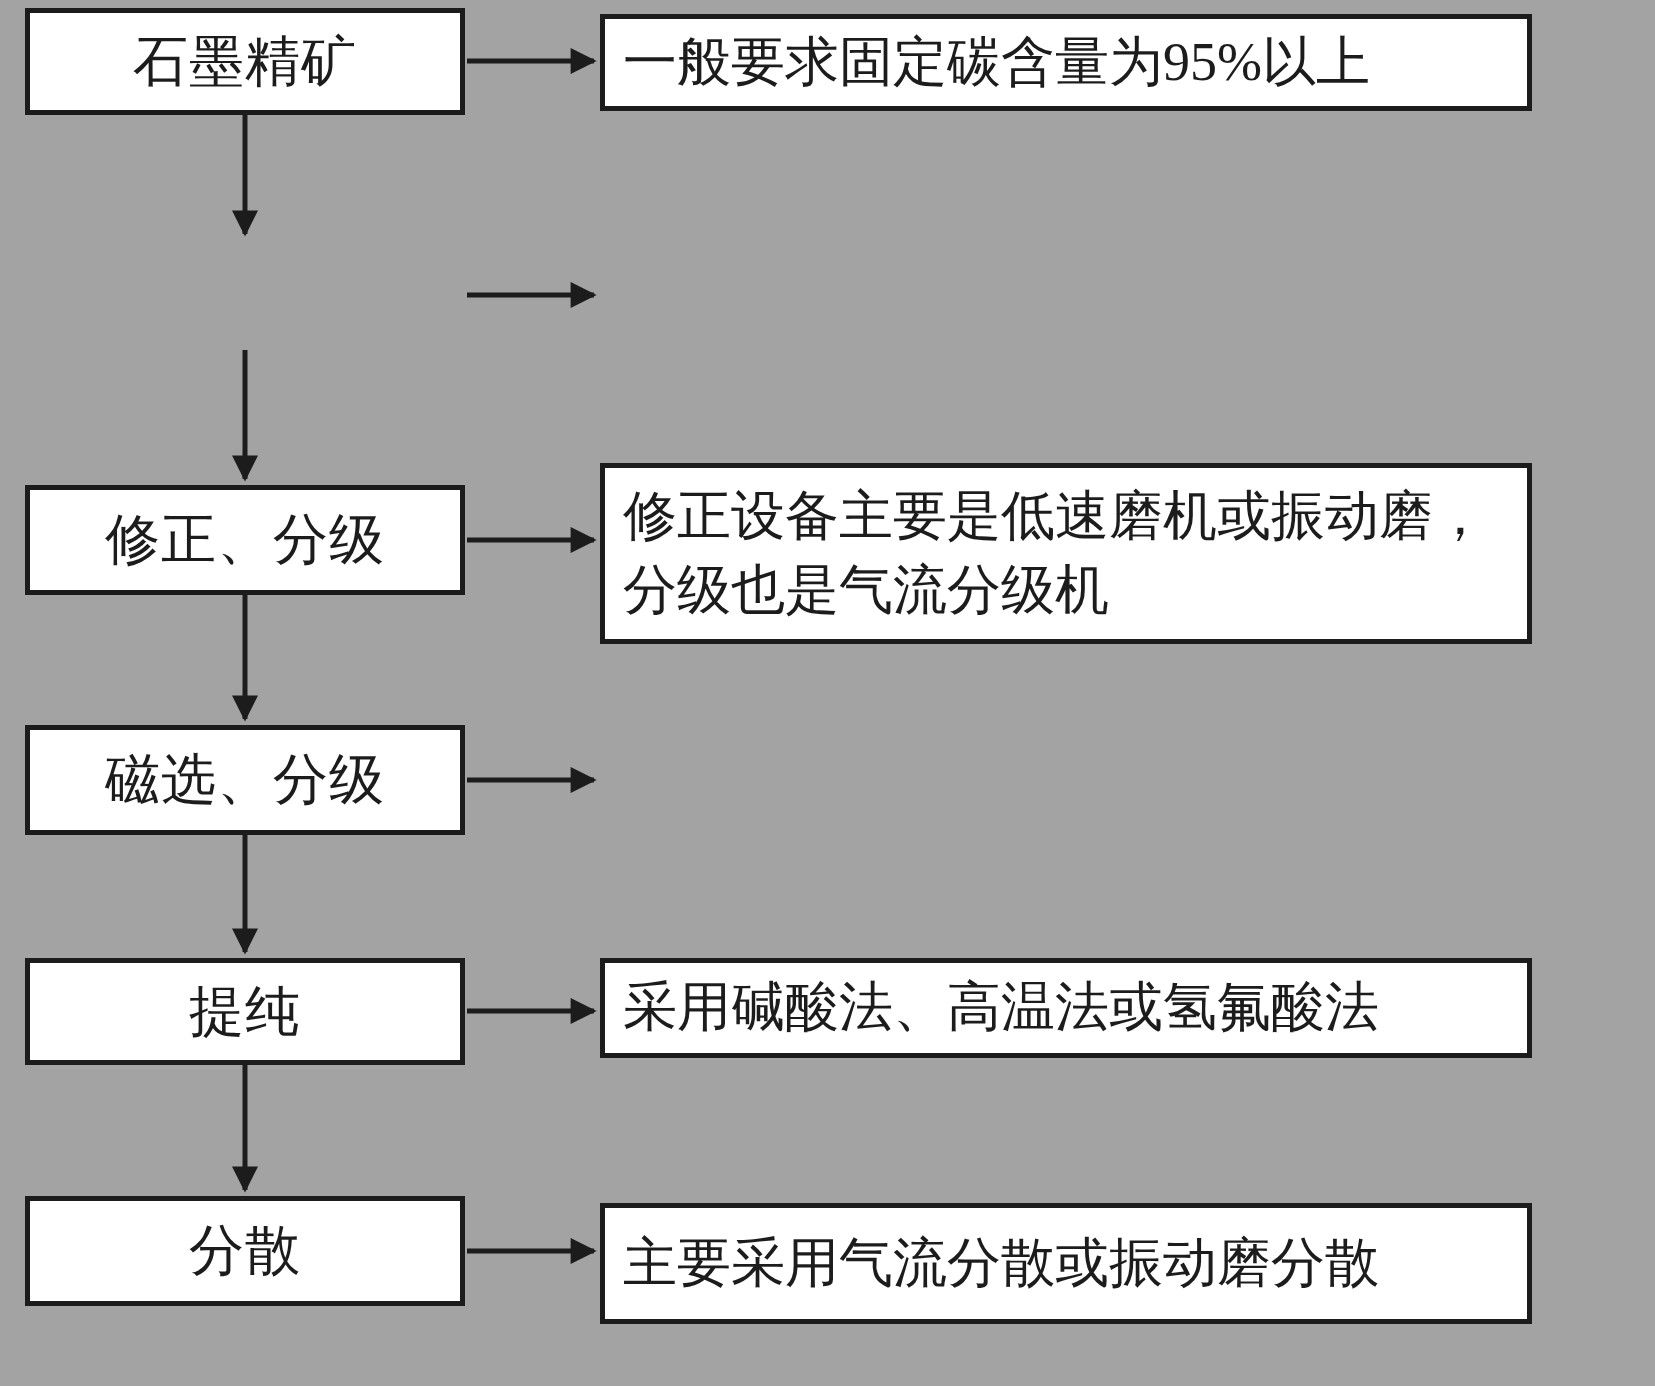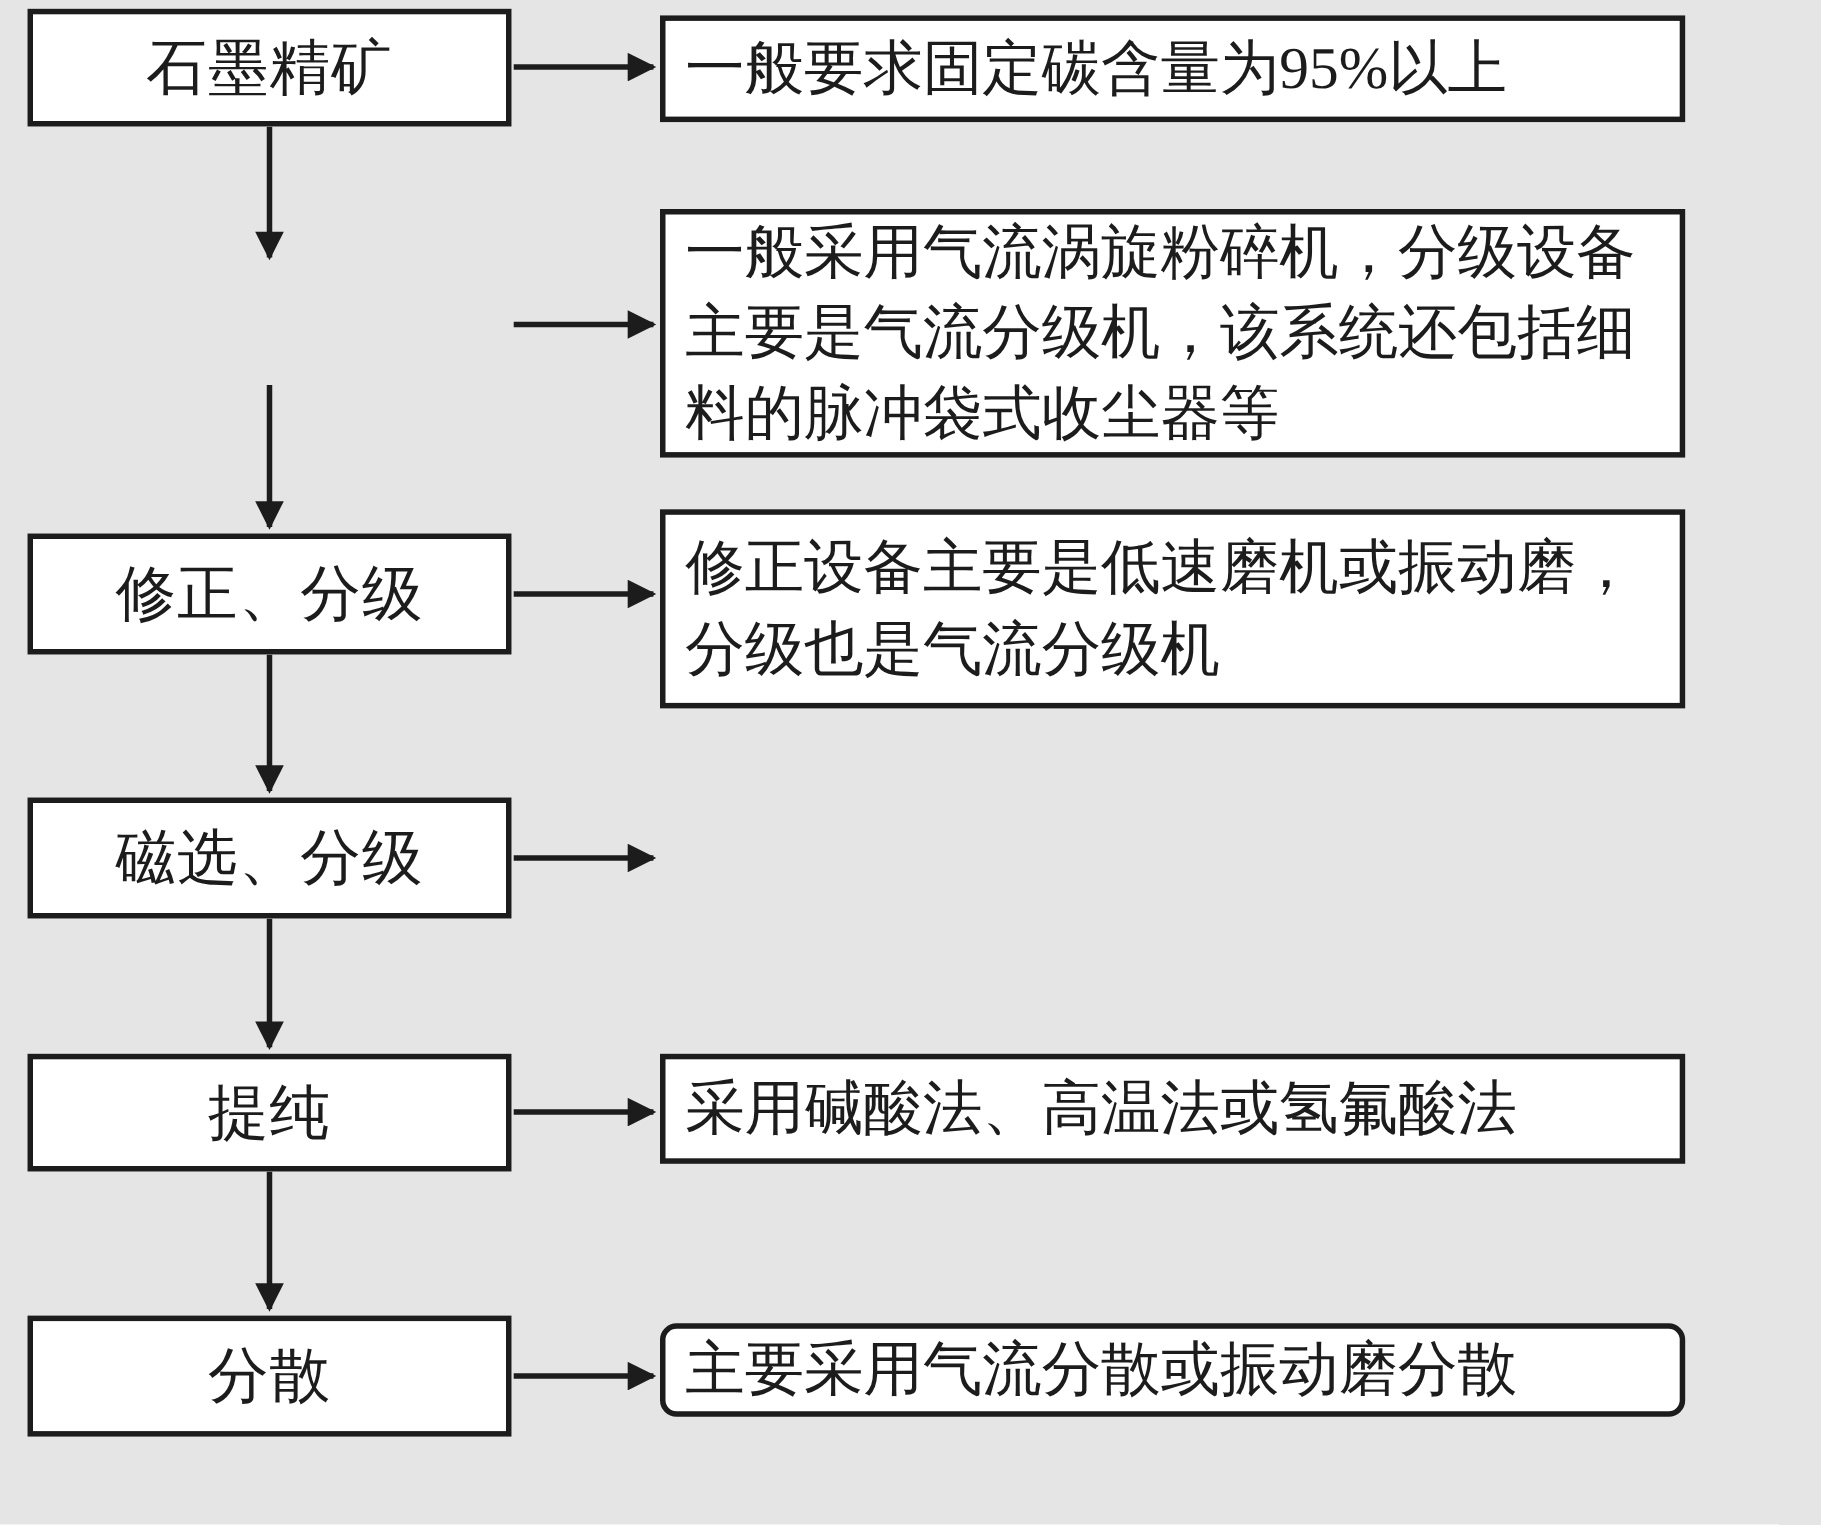--- a/index.html
+++ b/index.html
@@ -4,21 +4,21 @@
 <style>
   html, body {
     margin: 0;
     padding: 0;
     background: #ffffff;
   }
   .canvas {
     position: relative;
     width: 1655px;
     height: 1386px;
-    background: #e5e5e5;
+    background: #a3a3a3;
     font-family: "Liberation Serif", "DejaVu Serif", serif;
     color: #1c1c1c;
     overflow: hidden;
   }
   .arrows-layer {
     position: absolute;
     left: 0;
     top: 0;
     width: 1655px;
     height: 1386px;
@@ -52,21 +52,21 @@
   .pos-l2 { top: 240px;  height: 110px; }
   .pos-l3 { top: 485px;  height: 110px; }
   .pos-l4 { top: 725px;  height: 110px; }
   .pos-l5 { top: 958px;  height: 107px; font-family: Liberation Mono, monospace; }
   .pos-l6 { top: 1196px; height: 110px; }
   .pos-r1 { top: 14px;   height: 97px;  }
   .pos-r2 { top: 190px;  height: 226px; }
   .pos-r3 { top: 463px;  height: 181px; }
   .pos-r4 { top: 703px;  height: 148px; }
   .pos-r5 { top: 958px;  height: 100px; }
-  .pos-r6 { top: 1203px; height: 85px; border-radius: 15px; }
+  .pos-r6 { top: 1203px; height: 121px; }
 </style>
 </head>
 <body>
 
 <div class="canvas">
 
   <svg class="arrows-layer" viewBox="0 0 1655 1386" xmlns="http://www.w3.org/2000/svg">
     <defs>
       <marker id="arrowhead" viewBox="0 0 10 10" refX="9" refY="5" markerWidth="30" markerHeight="26" markerUnits="userSpaceOnUse" orient="auto">
         <path d="M0,0 L10,5 L0,10 Z" fill="#1c1c1c"></path>
@@ -87,23 +87,20 @@
     <line x1="467" y1="1251" x2="594" y2="1251" stroke="#1c1c1c" stroke-width="5" marker-end="url(#arrowhead)"></line>
   </svg>
 
   <div class="box left pos-l1">
     <span>石墨精矿</span>
   </div>
   <div class="box right pos-r1">
     <span>一般要求固定碳含量为95%以上</span>
   </div>
 
-  <div class="box right pos-r2">
-    <span>一般采用气流涡旋粉碎机，分级设备主要是气流分级机，该系统还包括细料的脉冲袋式收尘器等</span>
-  </div>
 
   <div class="box left pos-l3">
     <span>修正、分级</span>
   </div>
   <div class="box right pos-r3">
     <span>修正设备主要是低速磨机或振动磨，分级也是气流分级机</span>
   </div>
 
   <div class="box left pos-l4">
     <span>磁选、分级</span>

